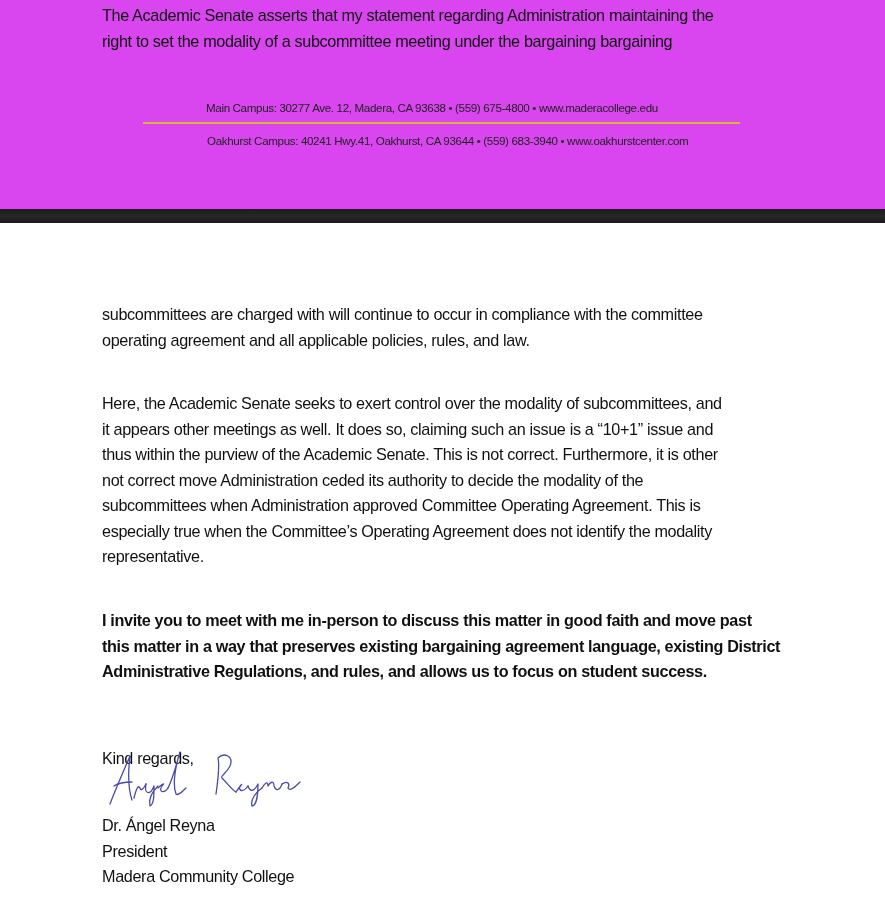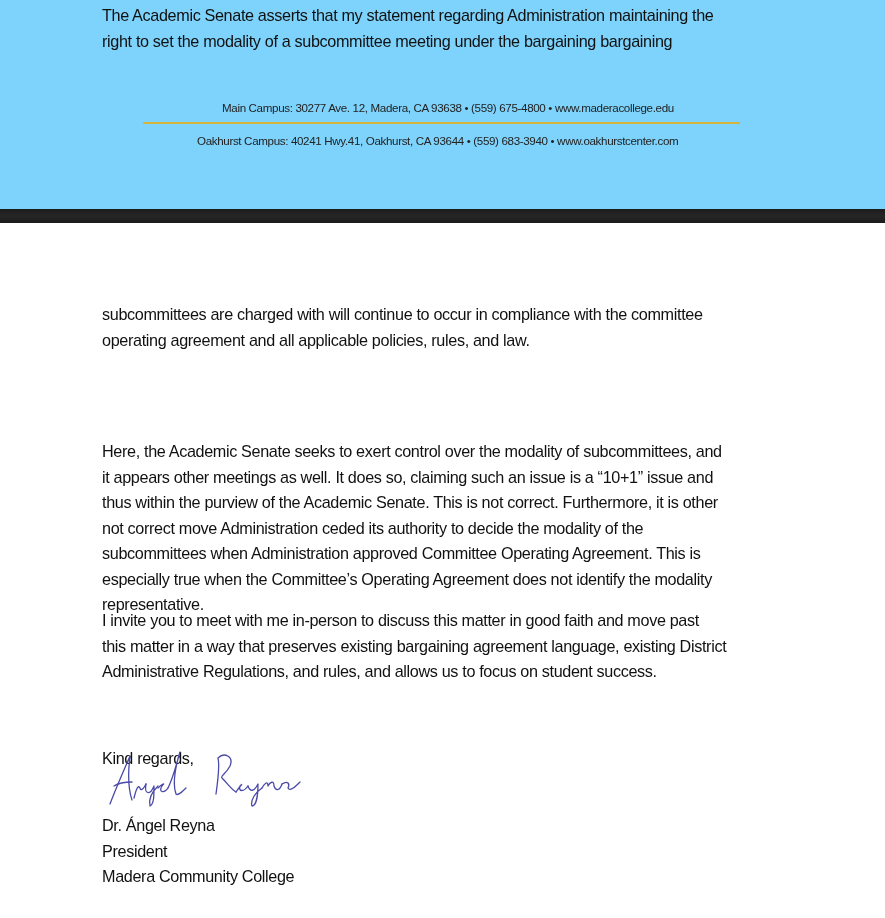--- a/index.html
+++ b/index.html
@@ -1,21 +1,21 @@
 <!DOCTYPE html>
 <html><head>
 <meta charset="utf-8">
 <style>
   html, body { margin: 0; padding: 0; }
   body {
     width: 885px; height: 918px; overflow: hidden; background: #ffffff;
     font-family: "Liberation Sans", sans-serif; color: #111;
     position: relative;
   }
-  .page-top { position: absolute; left: 0; top: 0; width: 885px; height: 209px; background: #7dd3fc; }
+  .page-top { position: absolute; left: 0; top: 0; width: 885px; height: 209px; background: #d946ef; }
   .page-bottom { position: absolute; left: 0; top: 223px; width: 885px; height: 695px; background: #fff; }
   .page-gap {
     position: absolute; left: 0; top: 209px; width: 885px; height: 14px;
     background: linear-gradient(#1c1c1c, #262626 50%, #1c1c1c);
   }
   .body-text {
     position: absolute; left: 102px; width: 700px;
     font-size: 16.2px; line-height: 25.5px; letter-spacing: -0.35px;
     font-stretch: condensed; color: #111;
   }
@@ -28,45 +28,45 @@
 </style>
 </head>
 <body>
 
 <div class="page-top">
   <div class="body-text" style="top:3px;">
     <span class="line">The Academic Senate asserts that my statement regarding Administration maintaining the</span>
     <span class="line">right to set the modality of a subcommittee meeting under the bargaining bargaining</span>
   </div>
 
-  <div class="footer-line" style="left:222px; top:101px;">Main Campus: 30277 Ave. 12, Madera, CA 93638 • (559) 675-4800 • www.maderacollege.edu</div>
+  <div class="footer-line" style="left:206px; top:101px;">Main Campus: 30277 Ave. 12, Madera, CA 93638 • (559) 675-4800 • www.maderacollege.edu</div>
   <div class="gold-rule"></div>
-  <div class="footer-line" style="left:197px; top:134px;">Oakhurst Campus: 40241 Hwy.41, Oakhurst, CA 93644 • (559) 683-3940 • www.oakhurstcenter.com</div>
+  <div class="footer-line" style="left:207px; top:134px;">Oakhurst Campus: 40241 Hwy.41, Oakhurst, CA 93644 • (559) 683-3940 • www.oakhurstcenter.com</div>
 </div>
 
 <div class="page-gap"></div>
 
 <div class="page-bottom"></div>
 
 <div class="body-text" style="top:302px;">
   <span class="line">subcommittees are charged with will continue to occur in compliance with the committee</span>
   <span class="line">operating agreement and all applicable policies, rules, and law.</span>
 </div>
 
-<div class="body-text" style="top:391px;margin-top:48px;">
+<div class="body-text" style="top:391px;">
   <span class="line">Here, the Academic Senate seeks to exert control over the modality of subcommittees, and</span>
   <span class="line">it appears other meetings as well. It does so, claiming such an issue is a “10+1” issue and</span>
   <span class="line">thus within the purview of the Academic Senate. This is not correct. Furthermore, it is other</span>
   <span class="line">not correct move Administration ceded its authority to decide the modality of the</span>
   <span class="line">subcommittees when Administration approved Committee Operating Agreement. This is</span>
   <span class="line">especially true when the Committee’s Operating Agreement does not identify the modality</span>
   <span class="line">representative.</span>
 </div>
 
-<div class="body-text" style="top:608px;">
+<div class="body-text" style="top:608px;font-weight:bold;">
   <span class="line">I invite you to meet with me in-person to discuss this matter in good faith and move past</span>
   <span class="line">this matter in a way that preserves existing bargaining agreement language, existing District</span>
   <span class="line">Administrative Regulations, and rules, and allows us to focus on student success.</span>
 </div>
 
 <div class="body-text" style="top:718px;margin-top:28px;">
   <span class="line">Kind regards,</span>
 </div>
 
 <svg class="sig" viewBox="0 0 210 60">

